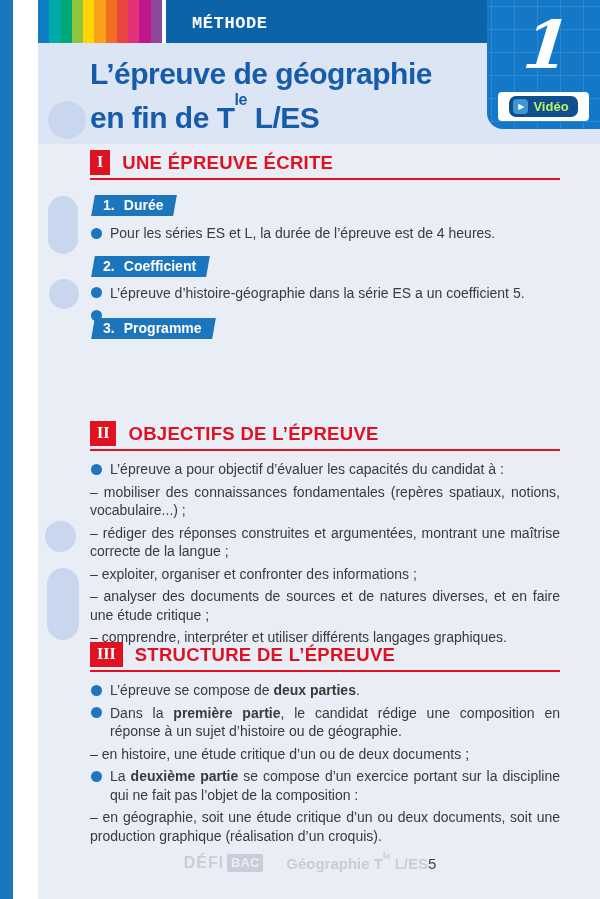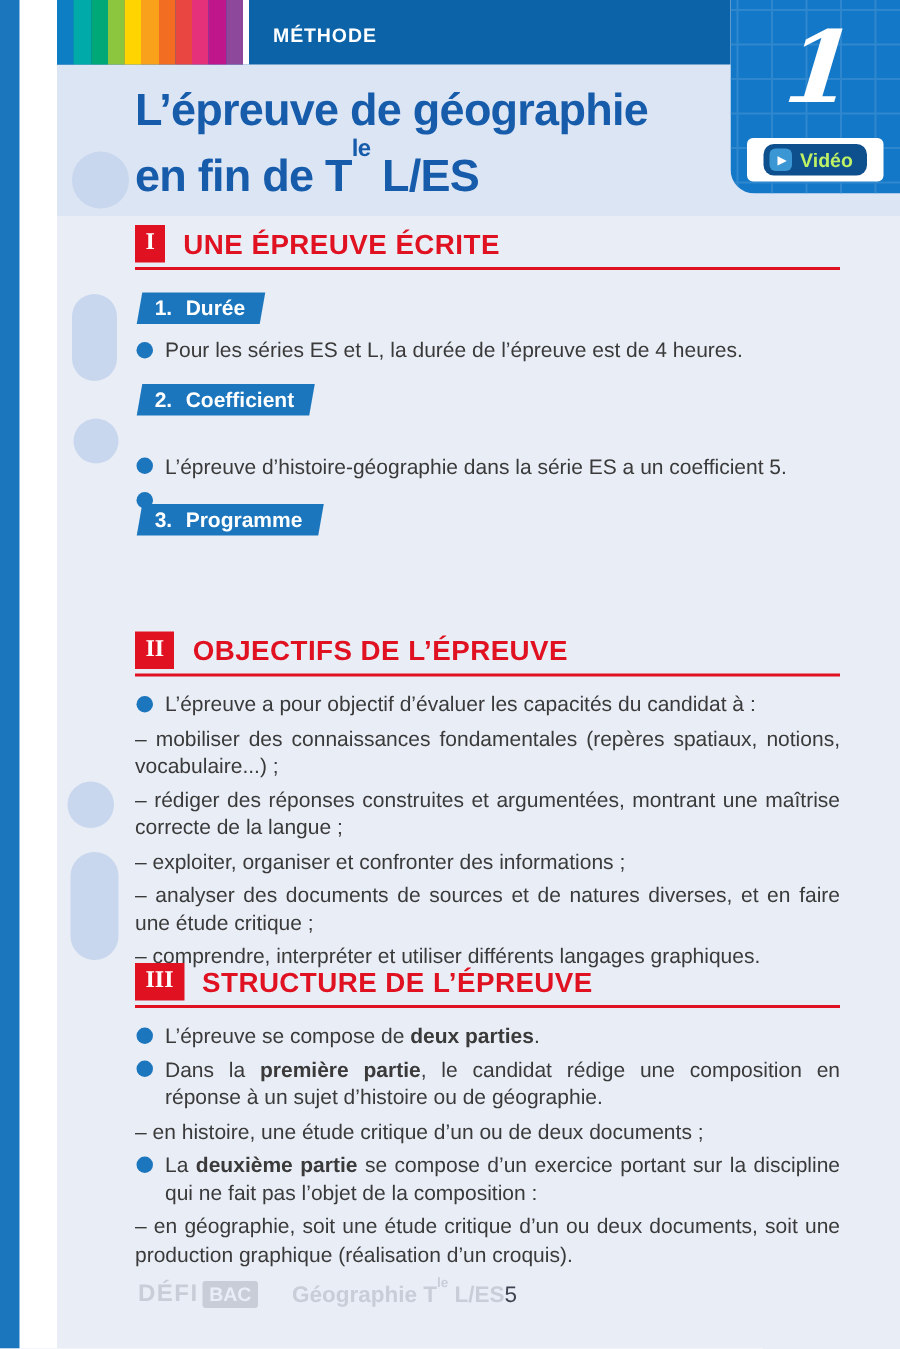--- a/index.html
+++ b/index.html
@@ -24,21 +24,21 @@
     font-family:"Liberation Sans",sans-serif;color:var(--text);
   }
   .left-strip{position:absolute;left:0;top:0;width:13px;height:899px;background:var(--brand-blue);}
   .content-bg{position:absolute;left:38px;top:0;width:562px;height:899px;background:var(--page-bg);}
   .title-band{position:absolute;left:38px;top:43px;width:562px;height:101px;background:var(--band-bg);}
 
   .topbar{position:absolute;left:38px;top:0;width:449px;height:43px;background:var(--topbar-blue);display:flex;align-items:stretch;}
   .stripes{display:flex;width:124px;height:100%;}
   .stripes .stripe{flex:1;}
   .stripe-gap{width:4px;background:#ffffff;}
-  .tab-label{color:#fff;font-weight:bold;font-size:13px;letter-spacing:0.6px;align-self:center;margin-left:16px;margin-top:4px;}
+  .tab-label{color:#fff;font-weight:bold;font-size:17px;letter-spacing:0.6px;align-self:center;margin-left:26px;margin-top:4px;font-family:Liberation Mono, monospace;}
 
   .panel{
     position:absolute;left:487px;top:0;width:113px;height:129px;
     background-color:var(--panel-blue);
     background-image:linear-gradient(var(--panel-grid) 1px,transparent 1px),
                      linear-gradient(90deg,var(--panel-grid) 1px,transparent 1px);
     background-size:23px 23px;background-position:4px 6px;
     border-bottom-left-radius:16px;
   }
   .chapter-number{
@@ -75,24 +75,24 @@
   .sec-rule{border-top:2.5px solid var(--accent-red);margin-top:3px;}
 
   .sub-label{display:inline-block;background:var(--brand-blue);transform:skewX(-10deg);padding:3px 12px 4px 10px;margin-left:3px;}
   .sub-inner{transform:skewX(10deg);display:flex;gap:9px;color:#fff;font-weight:bold;font-size:14px;line-height:14px;}
 
   .par{font-size:14px;line-height:18.5px;text-align:justify;color:var(--text);}
   .bullet{position:relative;padding-left:20px;}
   .bullet .dot{position:absolute;left:1px;top:3.5px;width:11px;height:11px;border-radius:50%;background:var(--brand-blue);}
   .par b{font-weight:bold;}
 
-  .mt4{margin-top:4px;}.mt6{margin-top:6px;}.mt7{margin-top:25px;}.mt8{margin-top:8px;}
+  .mt4{margin-top:4px;}.mt6{margin-top:6px;}.mt7{margin-top:7px;}.mt8{margin-top:8px;}
   .mt9{margin-top:9px;}.mt12{margin-top:12px;}.mt13{margin-top:13px;}.mt15{margin-top:15px;}
 
-  .footer{position:absolute;left:92px;top:854px;width:468px;display:flex;justify-content:flex-start;align-items:center;}
+  .footer{position:absolute;left:76px;top:854px;width:468px;display:flex;justify-content:center;align-items:center;}
   .brand{display:flex;align-items:center;gap:3px;}
   .brand-defi{color:var(--footer-gray);font-weight:bold;font-size:16px;letter-spacing:1px;}
   .brand-bac{background:var(--footer-gray);color:var(--page-bg);font-weight:bold;font-size:13px;padding:1px 4px 2px;border-radius:2px;}
   .brand-subject{color:var(--footer-gray);font-weight:bold;font-size:15px;margin-left:20px;}
   .foot-sup{font-size:9px;position:relative;top:-4px;}
   .page-num{color:#3d4350;font-size:15px;}
 </style>
 </head>
 <body>
 

